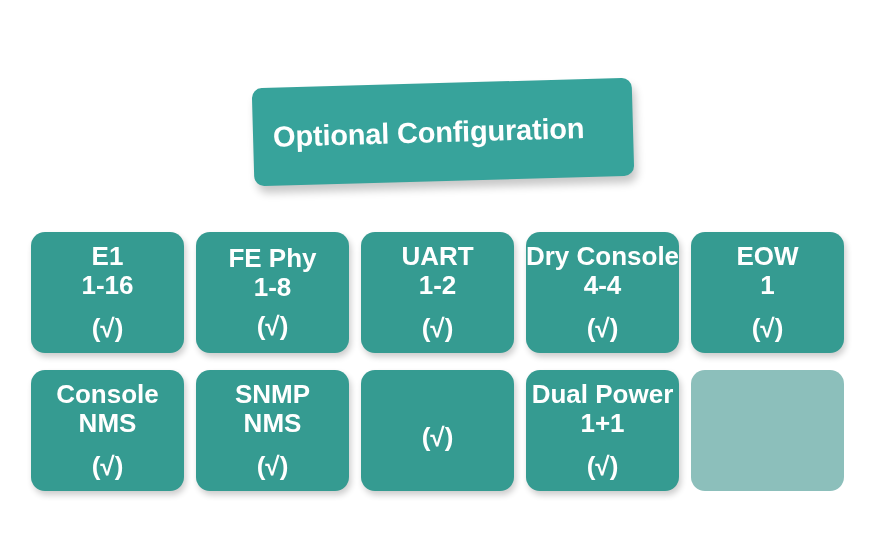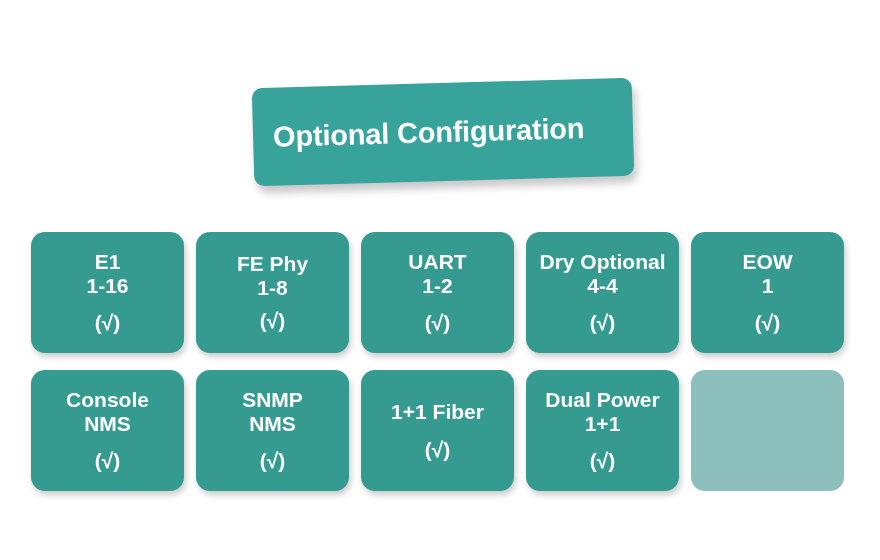--- a/index.html
+++ b/index.html
@@ -67,21 +67,21 @@
     box-sizing: border-box;
     background: #359b91;
     border-radius: 14px;
     box-shadow: 2px 4px 6px rgba(0,0,0,0.20);
     display: flex;
     flex-direction: column;
     align-items: center;
     justify-content: center;
     color: #ffffff;
     font-weight: bold;
-    font-size: 21px;
+    font-size: 26px;
     line-height: 1.12;
     text-align: center;
     white-space: nowrap;
     overflow: visible;
     position: relative;
   }
   #row-1 .card { justify-content: center; }
   #row-2 .card { justify-content: center; }
 
   .card .line { display: block; }
@@ -115,21 +115,21 @@
       <span class="line">FE Phy</span>
       <span class="line">1-8</span>
       <span class="mark">(√)</span>
     </div>
     <div class="card lines-2">
       <span class="line">UART</span>
       <span class="line">1-2</span>
       <span class="mark">(√)</span>
     </div>
     <div class="card lines-2">
-      <span class="line">Dry Optional</span>
+      <span class="line">Dry Console</span>
       <span class="line">4-4</span>
       <span class="mark">(√)</span>
     </div>
     <div class="card lines-2">
       <span class="line">EOW</span>
       <span class="line">1</span>
       <span class="mark">(√)</span>
     </div>
   </div>
 <div class="row" id="row-2">
@@ -137,21 +137,20 @@
       <span class="line">Console</span>
       <span class="line">NMS</span>
       <span class="mark">(√)</span>
     </div>
     <div class="card lines-2">
       <span class="line">SNMP</span>
       <span class="line">NMS</span>
       <span class="mark">(√)</span>
     </div>
     <div class="card lines-2">
-      <span class="line">1+1 Fiber</span>
       <span class="mark">(√)</span>
     </div>
     <div class="card lines-2">
       <span class="line">Dual Power</span>
       <span class="line">1+1</span>
       <span class="mark">(√)</span>
     </div>
     <div class="card lines-0 placeholder"></div>
   </div>
 

